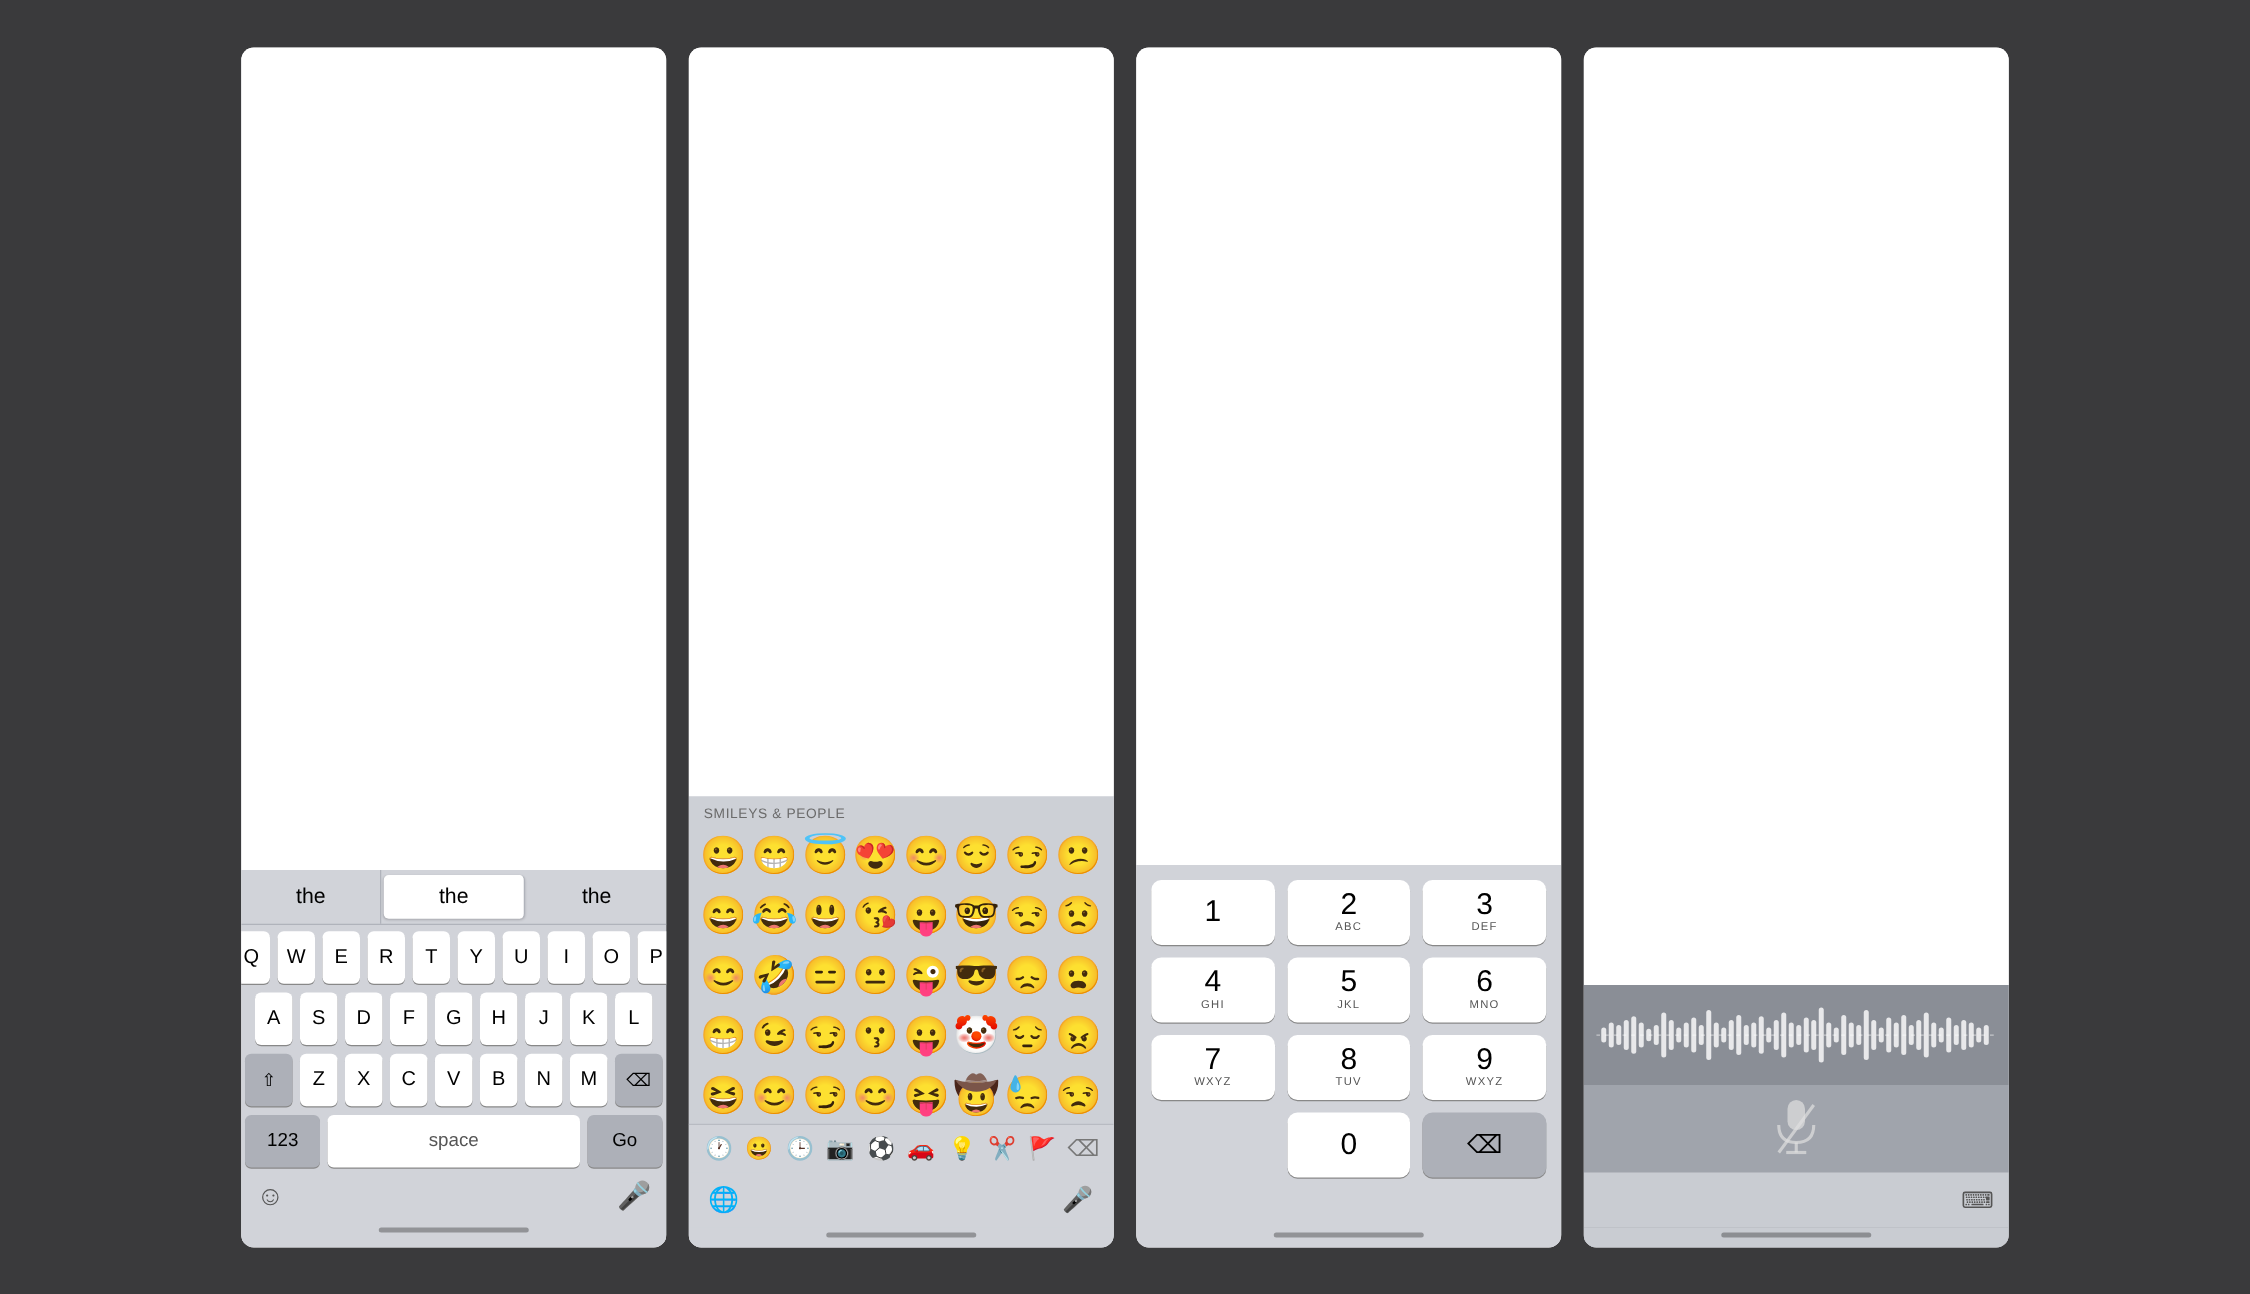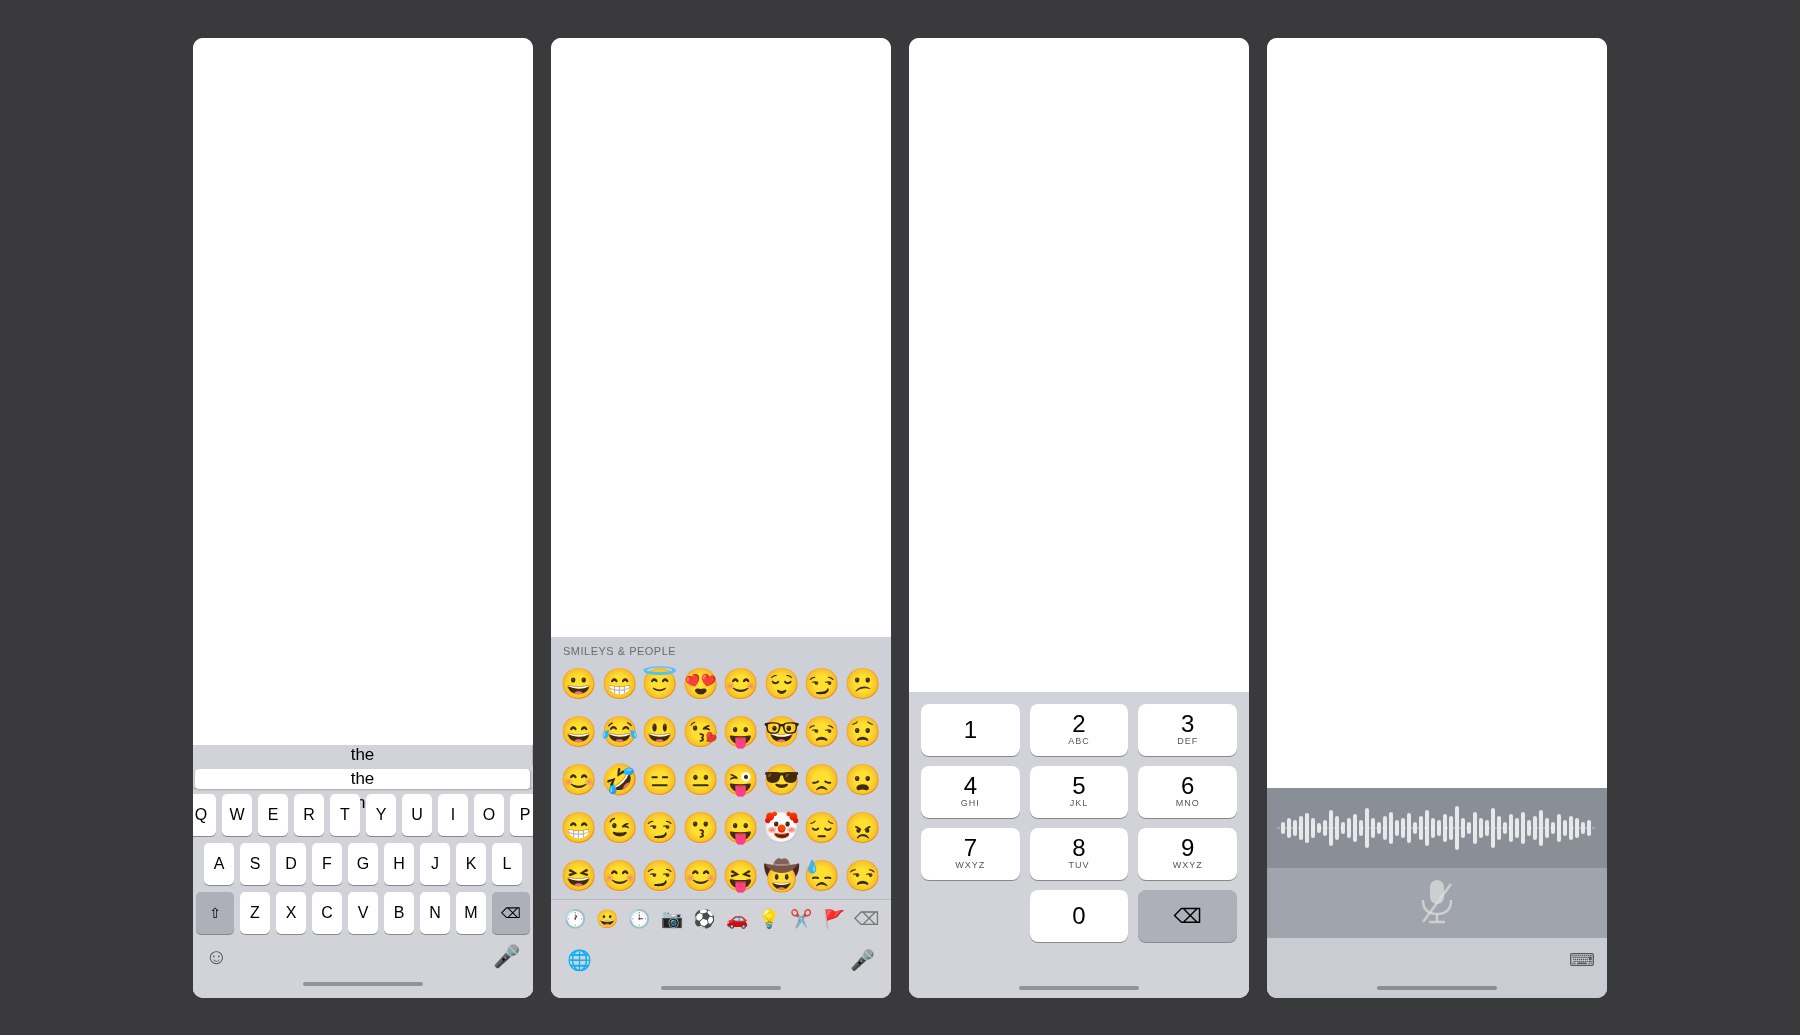--- a/index.html
+++ b/index.html
@@ -37,21 +37,21 @@
     }
 
     
     .keyboard-qwerty {
       background: #d1d3d9;
       padding-bottom: 4px;
     }
     .autocorrect-bar {
       background: #d1d3d9;
       display: flex;
-      flex-direction: column;
+      flex-direction: row;
       height: 44px;
       border-bottom: 1px solid #b0b3bb;
     }
     .autocorrect-item {
       flex: 1;
       display: flex;
       align-items: center;
       justify-content: center;
       font-size: 17px;
       color: #000;
@@ -319,20 +319,25 @@
         <div class="key">Z</div>
         <div class="key">X</div>
         <div class="key">C</div>
         <div class="key">V</div>
         <div class="key">B</div>
         <div class="key">N</div>
         <div class="key">M</div>
         <div class="key dark wide">⌫</div>
       </div>
 
+      <div class="key-row">
+        <div class="key dark num-key">123</div>
+        <div class="key space-key">space</div>
+        <div class="key dark go-key" style="flex:1.2;">Go</div>
+      </div>
 
       <div class="bottom-bar">
         <span style="font-size:22px;color:#555;cursor:pointer;">☺</span>
         <span style="font-size:22px;color:#555;cursor:pointer;">🎤</span>
       </div>
       <div class="home-indicator-bar">
         <div class="home-indicator"></div>
       </div>
     </div>
   </div>

